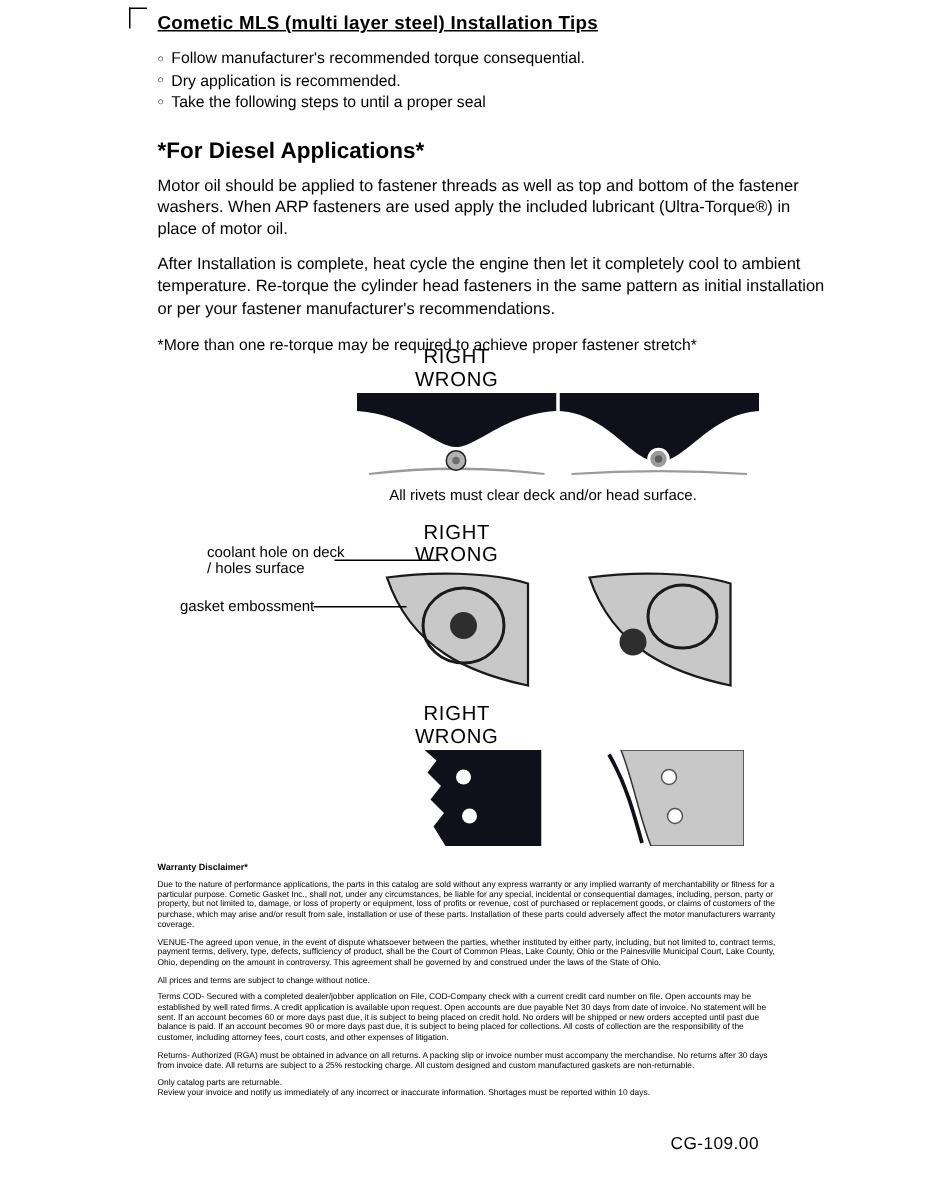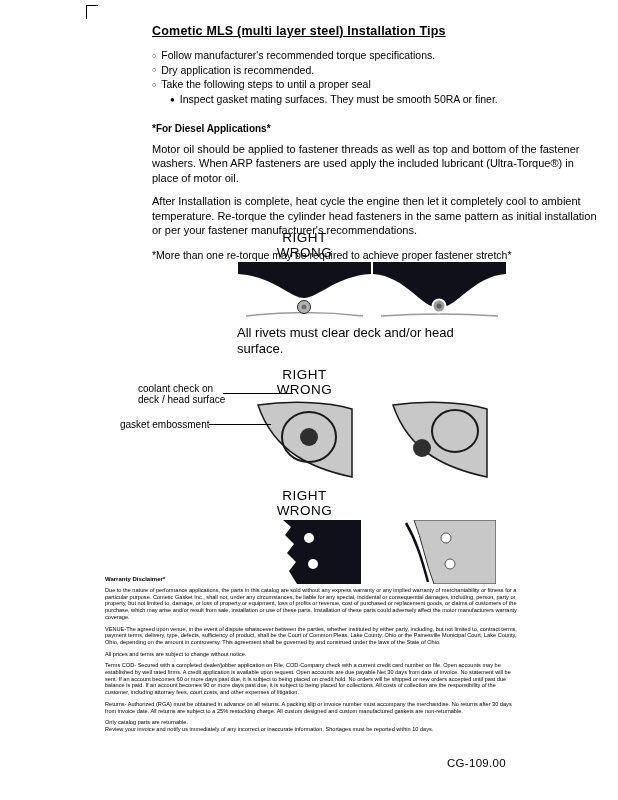--- a/index.html
+++ b/index.html
@@ -6,40 +6,40 @@
   body {
     width:618px; height:800px; background:#ffffff; position:relative;
     font-family:"Liberation Sans","DejaVu Sans",sans-serif; color:#000;
     overflow:hidden;
   }
   .crop-mark {
     position:absolute; left:86px; top:5px; width:11px; height:13px;
     border-left:1.5px solid #000; border-top:1.5px solid #000;
   }
   
-  .content-top { position:absolute; left:105px; top:24px; width:448px;margin-left:47px; }
+  .content-top { position:absolute; left:105px; top:8px; width:448px; }
   .doc-title {
     font-size:12.5px; font-weight:bold; text-decoration:underline;
     margin:0 0 11px 0; letter-spacing:0.2px;
   }
   .tip { font-size:10.5px; line-height:1.3; margin:1px 0; }
   .tip .m1 { font-size:7px; vertical-align:1.5px; margin-right:5px; }
   .subtip { font-size:10.5px; line-height:1.3; margin:1px 0 1px 18px; }
   .subtip .m2 { font-size:8px; vertical-align:1px; margin-right:5px; }
-  .diesel-heading { font-size:10px; font-weight:bold; margin:16px 0 8px 0; }
+  .diesel-heading { font-size:15px; font-weight:bold; margin:16px 0 8px 0; }
   .para { font-size:11px; line-height:1.32; margin:0 0 9px 0; }
   .note { font-size:10.5px; margin-top:11px; }
   
   .diagrams { position:absolute; left:237px; top:230px; width:272px; }
   .diag-row { margin-bottom:9px; position:relative; }
   .diag-headers { display:flex;flex-direction:column; }
   .diag-headers span { width:135px; text-align:center; font-size:13.5px; letter-spacing:0.5px; }
   .diag-images { display:flex; margin-top:2px; }
   .diag-cell { width:135px; display:flex; justify-content:center; }
-  .diag-caption { font-size:13px; margin-top:5px; line-height:1.25; width:250px; }
+  .diag-caption { font-size:10px; margin-top:5px; line-height:1.25; width:250px;text-align:center; }
   .side-label {
     position:absolute; font-size:10px; line-height:1.18; text-align:left;
   }
   .label-coolant { left:-99px; top:16px; width:92px; }
   .label-emboss  { left:-117px; top:52px; width:92px; }
   .pointer-line { position:absolute; height:1px; background:#000; z-index:5; }
   .line-coolant { left:-14px; top:26px; width:70px; }
   .line-emboss  { left:-28px; top:57px; width:62px; }
   svg { display:block; }
   
@@ -54,30 +54,27 @@
 </style>
 </head>
 <body>
 
 <div class="crop-mark"></div>
 
 <div class="content-top">
   <h1 class="doc-title">Cometic MLS (multi layer steel) Installation Tips</h1>
 
   <div class="tip">
-    <span class="m1">○</span><span>Follow manufacturer's recommended torque specifications.</span>
+    <span class="m1">○</span><span>Follow manufacturer's recommended torque consequential.</span>
   </div>
   <div class="tip">
     <span class="m1">○</span><span>Dry application is recommended.</span>
   </div>
   <div class="tip">
     <span class="m1">○</span><span>Take the following steps to until a proper seal</span>
-  </div>
-  <div class="subtip">
-    <span class="m2">●</span><span>Inspect gasket mating surfaces.  They must be smooth 50RA or finer.</span>
   </div>
 
   <div class="diesel-heading">*For Diesel Applications*</div>
   <p class="para">Motor oil should be applied to fastener threads as well as top and bottom of the fastener washers. When ARP fasteners are used apply the included lubricant (Ultra-Torque®) in place of motor oil.</p>
   <p class="para">After Installation is complete, heat cycle the engine then let it completely cool to ambient temperature. Re-torque the cylinder head fasteners in the same pattern as initial installation or per your fastener manufacturer's recommendations.</p>
   <div class="note">*More than one re-torque may be required to achieve proper fastener stretch*</div>
 </div>
 
 <div class="diagrams">
 
@@ -121,21 +118,21 @@
         </svg>
       </div>
       <div class="diag-cell">
         <svg width="98" height="80" viewBox="0 0 98 80">
           <path d="M2,6 C30,2 70,2 96,10 L96,78 C58,70 18,54 2,6 Z" fill="#c8c8c8" stroke="#1a1a1a" stroke-width="1.5"></path>
           <ellipse cx="64" cy="32" rx="23" ry="21" fill="none" stroke="#1a1a1a" stroke-width="2"></ellipse>
           <circle cx="31" cy="49" r="9" fill="#2e2e2e"></circle>
         </svg>
       </div>
     </div>
-    <div class="side-label label-coolant">coolant check on deck / head surface</div>
+    <div class="side-label label-coolant">coolant hole on deck / holes surface</div>
     <div class="pointer-line line-coolant"></div>
     <div class="side-label label-emboss">gasket embossment</div>
     <div class="pointer-line line-emboss"></div>
   </div>
 
   <div class="diag-row">
     <div class="diag-headers">
       <span>RIGHT</span>
       <span>WRONG</span>
     </div>

